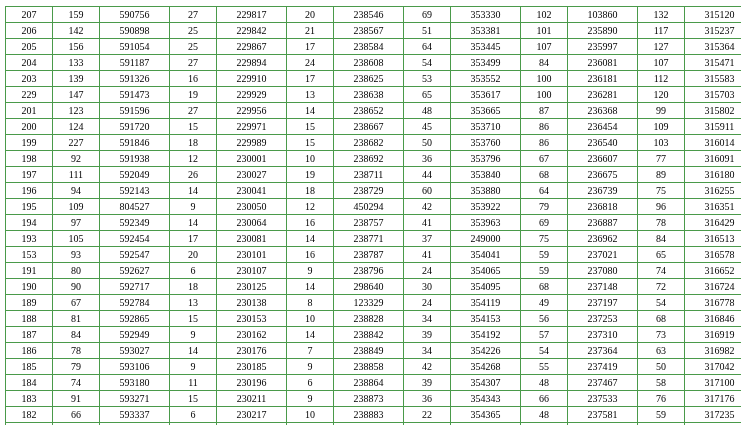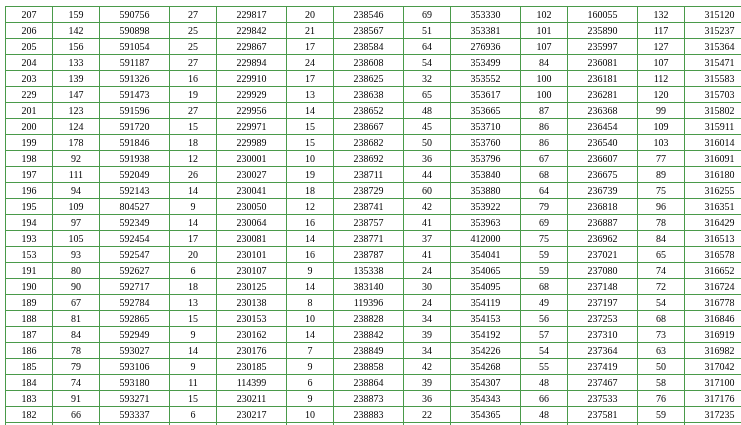--- a/index.html
+++ b/index.html
@@ -79,21 +79,21 @@
           <td>207</td>
           <td>159</td>
           <td>590756</td>
           <td>27</td>
           <td>229817</td>
           <td>20</td>
           <td>238546</td>
           <td>69</td>
           <td>353330</td>
           <td>102</td>
-          <td>160055</td>
+          <td>103860</td>
           <td>132</td>
           <td>315120</td>
         </tr>
         <tr>
           <td>206</td>
           <td>142</td>
           <td>590898</td>
           <td>25</td>
           <td>229842</td>
           <td>21</td>
@@ -107,21 +107,21 @@
         </tr>
         <tr>
           <td>205</td>
           <td>156</td>
           <td>591054</td>
           <td>25</td>
           <td>229867</td>
           <td>17</td>
           <td>238584</td>
           <td>64</td>
-          <td>276936</td>
+          <td>353445</td>
           <td>107</td>
           <td>235997</td>
           <td>127</td>
           <td>315364</td>
         </tr>
         <tr>
           <td>204</td>
           <td>133</td>
           <td>591187</td>
           <td>27</td>
@@ -136,21 +136,21 @@
           <td>315471</td>
         </tr>
         <tr>
           <td>203</td>
           <td>139</td>
           <td>591326</td>
           <td>16</td>
           <td>229910</td>
           <td>17</td>
           <td>238625</td>
-          <td>32</td>
+          <td>53</td>
           <td>353552</td>
           <td>100</td>
           <td>236181</td>
           <td>112</td>
           <td>315583</td>
         </tr>
         <tr>
           <td>229</td>
           <td>147</td>
           <td>591473</td>
@@ -190,21 +190,21 @@
           <td>238667</td>
           <td>45</td>
           <td>353710</td>
           <td>86</td>
           <td>236454</td>
           <td>109</td>
           <td>315911</td>
         </tr>
         <tr>
           <td>199</td>
-          <td>178</td>
+          <td>227</td>
           <td>591846</td>
           <td>18</td>
           <td>229989</td>
           <td>15</td>
           <td>238682</td>
           <td>50</td>
           <td>353760</td>
           <td>86</td>
           <td>236540</td>
           <td>103</td>
@@ -255,21 +255,21 @@
           <td>75</td>
           <td>316255</td>
         </tr>
         <tr>
           <td>195</td>
           <td>109</td>
           <td>804527</td>
           <td>9</td>
           <td>230050</td>
           <td>12</td>
-          <td>238741</td>
+          <td>450294</td>
           <td>42</td>
           <td>353922</td>
           <td>79</td>
           <td>236818</td>
           <td>96</td>
           <td>316351</td>
         </tr>
         <tr>
           <td>194</td>
           <td>97</td>
@@ -287,21 +287,21 @@
         </tr>
         <tr>
           <td>193</td>
           <td>105</td>
           <td>592454</td>
           <td>17</td>
           <td>230081</td>
           <td>14</td>
           <td>238771</td>
           <td>37</td>
-          <td>412000</td>
+          <td>249000</td>
           <td>75</td>
           <td>236962</td>
           <td>84</td>
           <td>316513</td>
         </tr>
         <tr>
           <td>153</td>
           <td>93</td>
           <td>592547</td>
           <td>20</td>
@@ -315,51 +315,51 @@
           <td>65</td>
           <td>316578</td>
         </tr>
         <tr>
           <td>191</td>
           <td>80</td>
           <td>592627</td>
           <td>6</td>
           <td>230107</td>
           <td>9</td>
-          <td>135338</td>
+          <td>238796</td>
           <td>24</td>
           <td>354065</td>
           <td>59</td>
           <td>237080</td>
           <td>74</td>
           <td>316652</td>
         </tr>
         <tr>
           <td>190</td>
           <td>90</td>
           <td>592717</td>
           <td>18</td>
           <td>230125</td>
           <td>14</td>
-          <td>383140</td>
+          <td>298640</td>
           <td>30</td>
           <td>354095</td>
           <td>68</td>
           <td>237148</td>
           <td>72</td>
           <td>316724</td>
         </tr>
         <tr>
           <td>189</td>
           <td>67</td>
           <td>592784</td>
           <td>13</td>
           <td>230138</td>
           <td>8</td>
-          <td>119396</td>
+          <td>123329</td>
           <td>24</td>
           <td>354119</td>
           <td>49</td>
           <td>237197</td>
           <td>54</td>
           <td>316778</td>
         </tr>
         <tr>
           <td>188</td>
           <td>81</td>
@@ -418,21 +418,21 @@
           <td>55</td>
           <td>237419</td>
           <td>50</td>
           <td>317042</td>
         </tr>
         <tr>
           <td>184</td>
           <td>74</td>
           <td>593180</td>
           <td>11</td>
-          <td>114399</td>
+          <td>230196</td>
           <td>6</td>
           <td>238864</td>
           <td>39</td>
           <td>354307</td>
           <td>48</td>
           <td>237467</td>
           <td>58</td>
           <td>317100</td>
         </tr>
         <tr>

